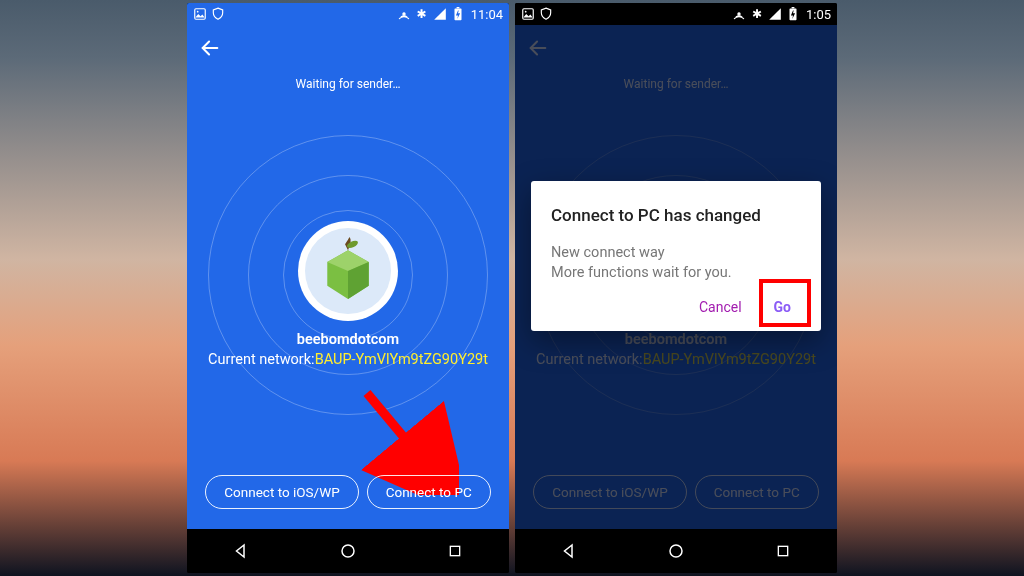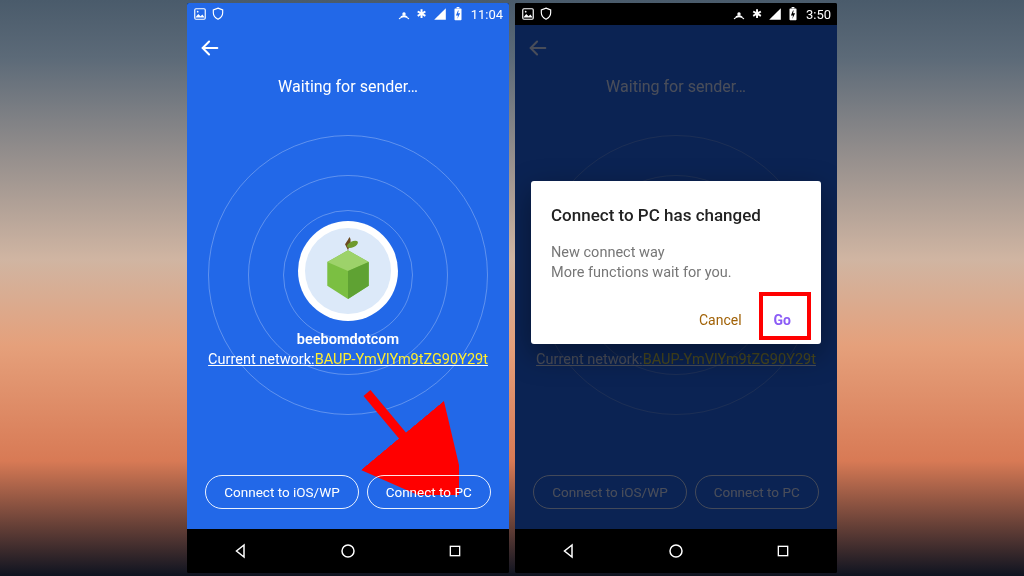--- a/index.html
+++ b/index.html
@@ -50,21 +50,21 @@
   .back {
     position: absolute;
     top: 12px;
     left: 12px;
     width: 22px; height: 22px;
     display: flex; align-items: center; justify-content: center;
     cursor: pointer;
   }
   .waiting {
     margin-top: 52px;
-    font-size: 16px;
+    font-size: 12px;
     font-weight: 400;
   }
   .radar {
     position: absolute;
     top: 100px;
     left: 50%;
     transform: translateX(-50%);
     width: 300px;
     height: 300px;
   }
@@ -106,21 +106,20 @@
     text-align: center;
     font-size: 14.5px;
     font-weight: 600;
   }
   .network {
     position: absolute;
     top: 326px;
     width: 100%;
     text-align: center;
     font-size: 14.5px;
-    text-decoration: underline;
   }
   .network .val { color: #ffee2e; }
   .btn-row {
     position: absolute;
     bottom: 20px;
     width: 100%;
     display: flex;
     justify-content: center;
     gap: 8px;
   }
@@ -175,35 +174,35 @@
   .dialog-title {
     font-size: 17px;
     font-weight: 500;
     color: #222;
     margin-bottom: 18px;
   }
   .dialog-body {
     font-size: 14.5px;
     color: #777;
     line-height: 1.35;
-    margin-bottom: 22px;
+    margin-bottom: 9px;
   }
   .dialog-actions {
     display: flex;
     justify-content: flex-end;
     gap: 12px;
   }
   .dlg-btn {
     background: transparent;
     border: none;
     font-size: 14px;
     padding: 8px 10px;
     cursor: pointer;
   }
-  .dlg-cancel { color: #a16207; }
+  .dlg-cancel { color: #a21caf; }
   .dlg-go { color: #8b5cf6; font-weight: 700; }
   .go-highlight {
     position: absolute;
     border: 4px solid #ff0000;
     width: 52px;
     height: 48px;
     right: 10px;
     bottom: 4px;
     pointer-events: none;
   }
@@ -348,21 +347,21 @@
               <path d="M2 22L22 2v20H2z"></path>
             </svg>
         </span>
         <span class="sb-ic">
           <svg viewBox="0 0 12 20" width="10" height="14" fill="#fff">
               <rect x="1" y="2" width="10" height="17" rx="1"></rect>
               <rect x="4" y="0" width="4" height="2"></rect>
               <path d="M6 5l-3 7h3l-1 5 4-8H6l1-4z" fill="#000"></path>
             </svg>
         </span>
-        <span class="sb-time">3:50</span>
+        <span class="sb-time">1:05</span>
       </div>
     </div>
 
     <div class="content">
       <div class="back">
         <svg viewBox="0 0 24 24" width="22" height="22" fill="none" stroke="#fff" stroke-width="2.2" stroke-linecap="round">
             <path d="M20 12H5M11 5l-7 7 7 7"></path>
           </svg>
       </div>
 

